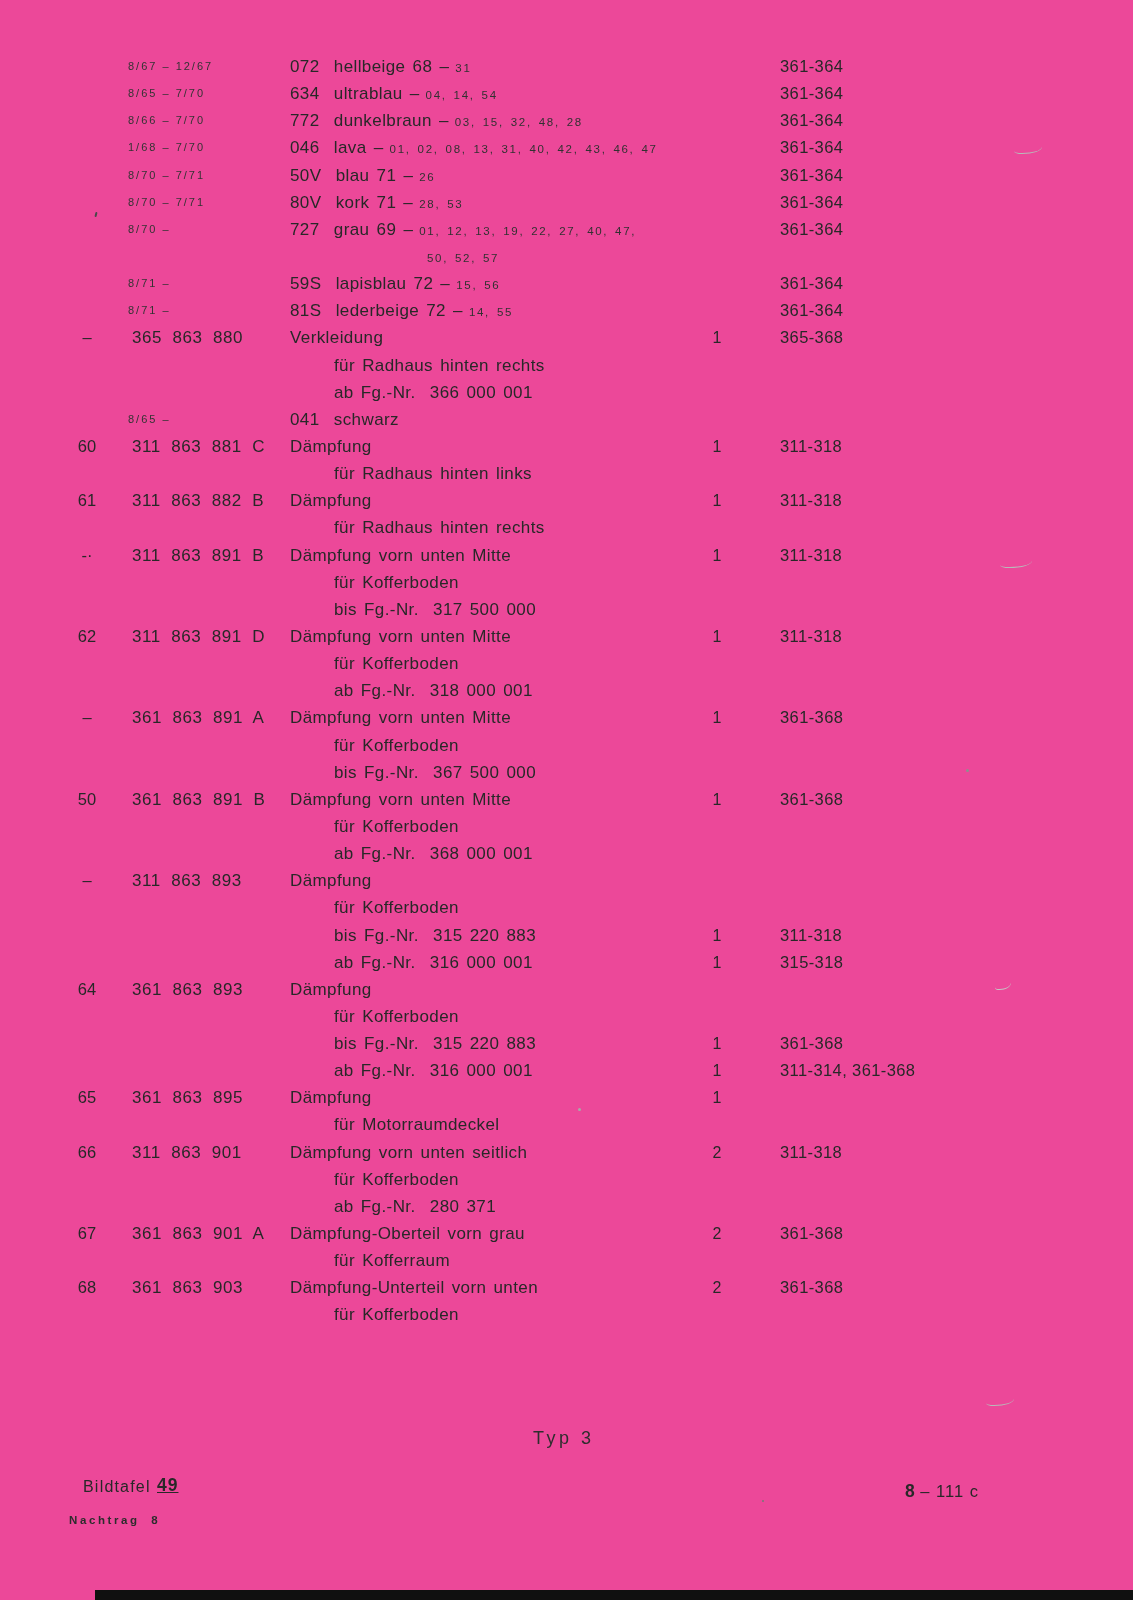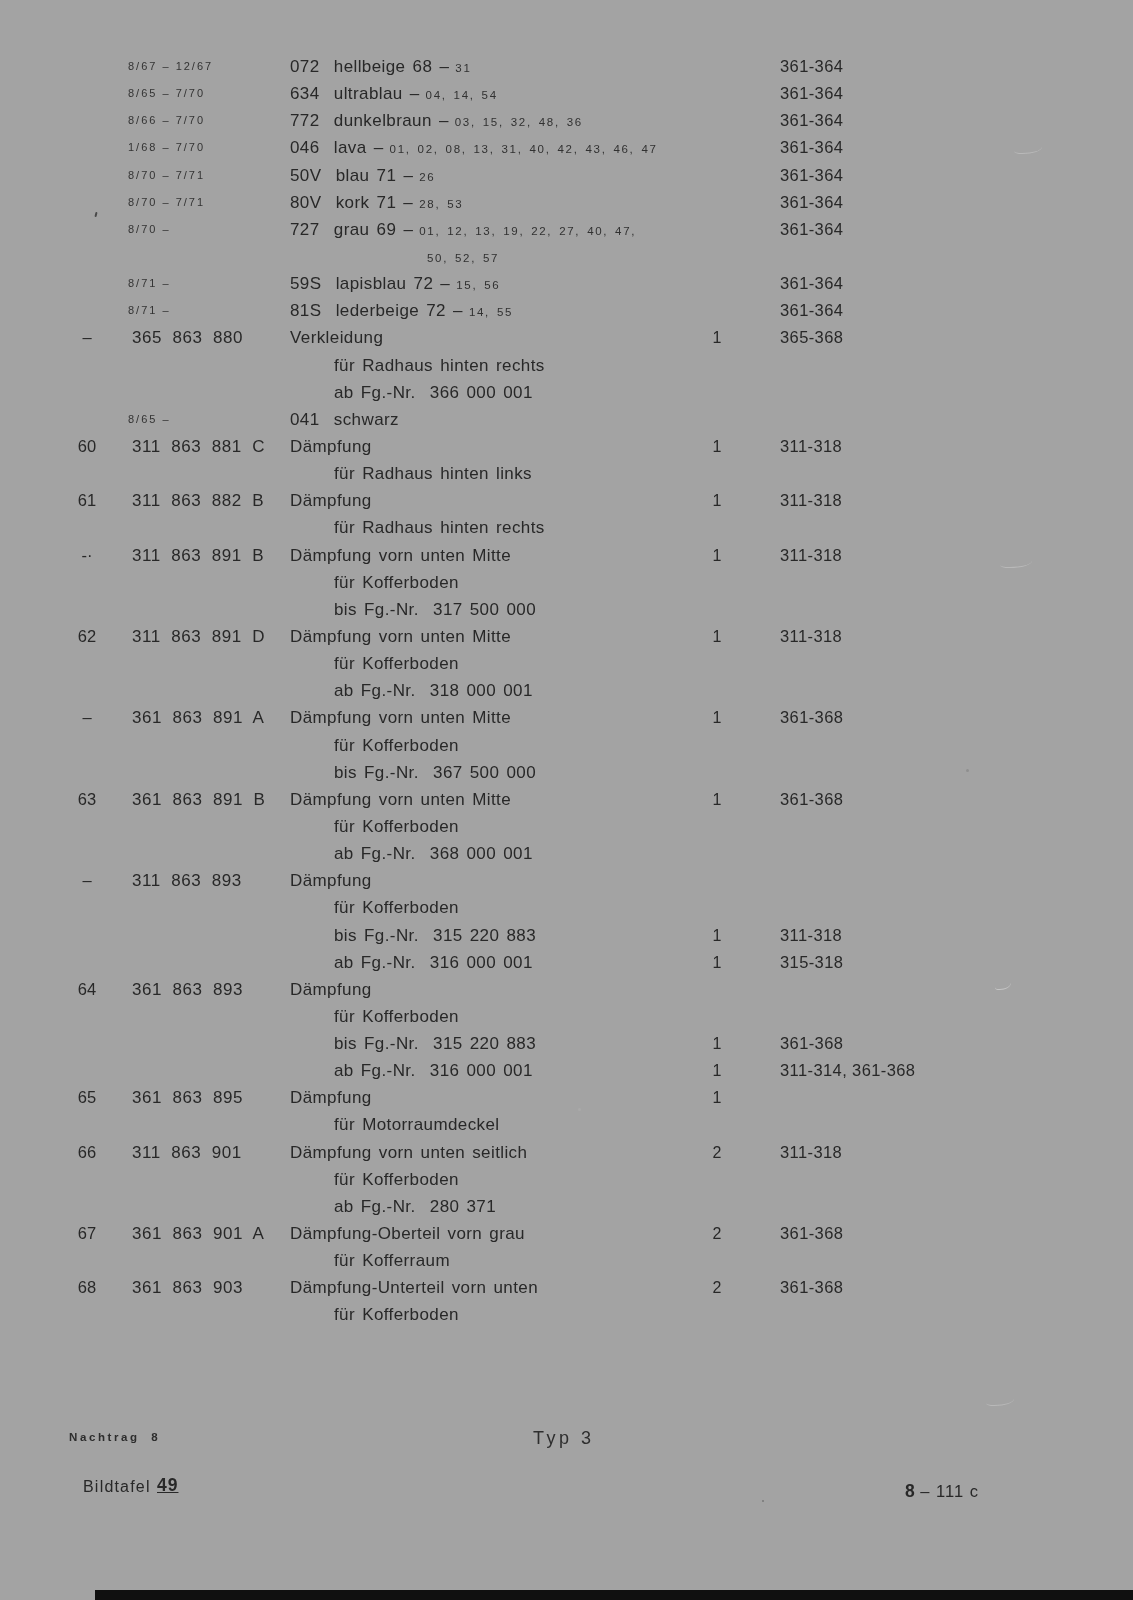--- a/index.html
+++ b/index.html
@@ -1,34 +1,34 @@
 <!DOCTYPE html>
 <html><head>
 <meta charset="utf-8">
 <style>
   html,body{margin:0;padding:0;background:#e8e8e8;}
-  .page{position:relative;width:1133px;height:1600px;background:#a3a3a3;overflow:hidden;
+  .page{position:relative;width:1133px;height:1600px;background:#ec4899;overflow:hidden;
         font-family:"Liberation Sans",sans-serif;color:#282828;}
   .table{position:absolute;left:0;top:53px;width:100%;}
   .line{position:relative;height:27.15px;}
   .line > span{position:absolute;top:0;line-height:27.15px;white-space:pre;}
   .pos{left:70px;width:34px;text-align:center;font-size:16.5px;}
   .date{left:128px;font-size:11px;letter-spacing:2px;color:#333;}
   .part{left:132px;font-size:17px;letter-spacing:0.6px;word-spacing:5px;}
   .desc{left:290px;font-size:17px;letter-spacing:0.4px;word-spacing:2px;}
   .desc.i1{left:334px;}
   .desc.i2{left:420px;}
   .ds{font-size:11.5px;letter-spacing:1.7px;margin-left:7px;color:#313131;}
   .dt + .ds{margin-left:6px;}
   .qty{left:704px;width:26px;text-align:center;font-size:16px;}
   .range{left:780px;font-size:16.5px;letter-spacing:0.4px;}
   .footer span{position:absolute;line-height:1;white-space:pre;}
   .f-bildtafel{left:69px;top:1479px;font-size:16px;letter-spacing:1.2px;margin-left:14px;}
   .f-platenum{left:157px;top:1477px;font-size:17.5px;font-weight:700;letter-spacing:1px;text-decoration:underline;}
-  .f-nachtrag{left:69px;top:1432px;font-size:11.5px;font-weight:700;letter-spacing:2.6px;color:#2d2d2d;}
+  .f-nachtrag{left:69px;top:1515px;font-size:11.5px;font-weight:700;letter-spacing:2.6px;color:#2d2d2d;}
   .f-typ{left:533px;top:1429px;font-size:18px;letter-spacing:3.5px;color:#2e2e2e;}
   .f-ref{left:905px;top:1483px;font-size:16.5px;letter-spacing:1px;}
   .f-ref b{font-size:17.5px;letter-spacing:0;}
   
   .art{position:absolute;pointer-events:none;}
   .sq{width:28px;height:9px;border-bottom:1.6px solid #b9b9b9;border-radius:0 0 100% 40%;}
   .dot{width:3px;height:3px;background:#8f8f8f;border-radius:50%;}
   .comma{width:2px;height:5px;background:#4a4a4a;transform:rotate(14deg);border-radius:1px;}
   .scanbar{position:absolute;left:95px;right:0;top:1590px;height:10px;background:#101010;}
 </style>
@@ -43,21 +43,21 @@
         <span class="desc i0"><span class="dt">072&nbsp; hellbeige 68 –</span><span class="ds">31</span></span>
         <span class="range">361-364</span>
       </div>
       <div class="line">
         <span class="date">8/65 – 7/70</span>
         <span class="desc i0"><span class="dt">634&nbsp; ultrablau –</span><span class="ds">04, 14, 54</span></span>
         <span class="range">361-364</span>
       </div>
       <div class="line">
         <span class="date">8/66 – 7/70</span>
-        <span class="desc i0"><span class="dt">772&nbsp; dunkelbraun –</span><span class="ds">03, 15, 32, 48, 36</span></span>
+        <span class="desc i0"><span class="dt">772&nbsp; dunkelbraun –</span><span class="ds">03, 15, 32, 48, 28</span></span>
         <span class="range">361-364</span>
       </div>
       <div class="line">
         <span class="date">1/68 – 7/70</span>
         <span class="desc i0"><span class="dt">046&nbsp; lava –</span><span class="ds">01, 02, 08, 13, 31, 40, 42, 43, 46, 47</span></span>
         <span class="range">361-364</span>
       </div>
       <div class="line">
         <span class="date">8/70 – 7/71</span>
         <span class="desc i0"><span class="dt">50V&nbsp; blau 71 –</span><span class="ds">26</span></span>
@@ -156,21 +156,21 @@
         <span class="qty">1</span>
         <span class="range">361-368</span>
       </div>
       <div class="line">
         <span class="desc i1"><span class="dt">für Kofferboden</span></span>
       </div>
       <div class="line">
         <span class="desc i1"><span class="dt">bis Fg.-Nr.  367 500 000</span></span>
       </div>
       <div class="line">
-        <span class="pos">63</span>
+        <span class="pos">50</span>
         <span class="part">361 863 891 B</span>
         <span class="desc i0"><span class="dt">Dämpfung vorn unten Mitte</span></span>
         <span class="qty">1</span>
         <span class="range">361-368</span>
       </div>
       <div class="line">
         <span class="desc i1"><span class="dt">für Kofferboden</span></span>
       </div>
       <div class="line">
         <span class="desc i1"><span class="dt">ab Fg.-Nr.  368 000 001</span></span>

